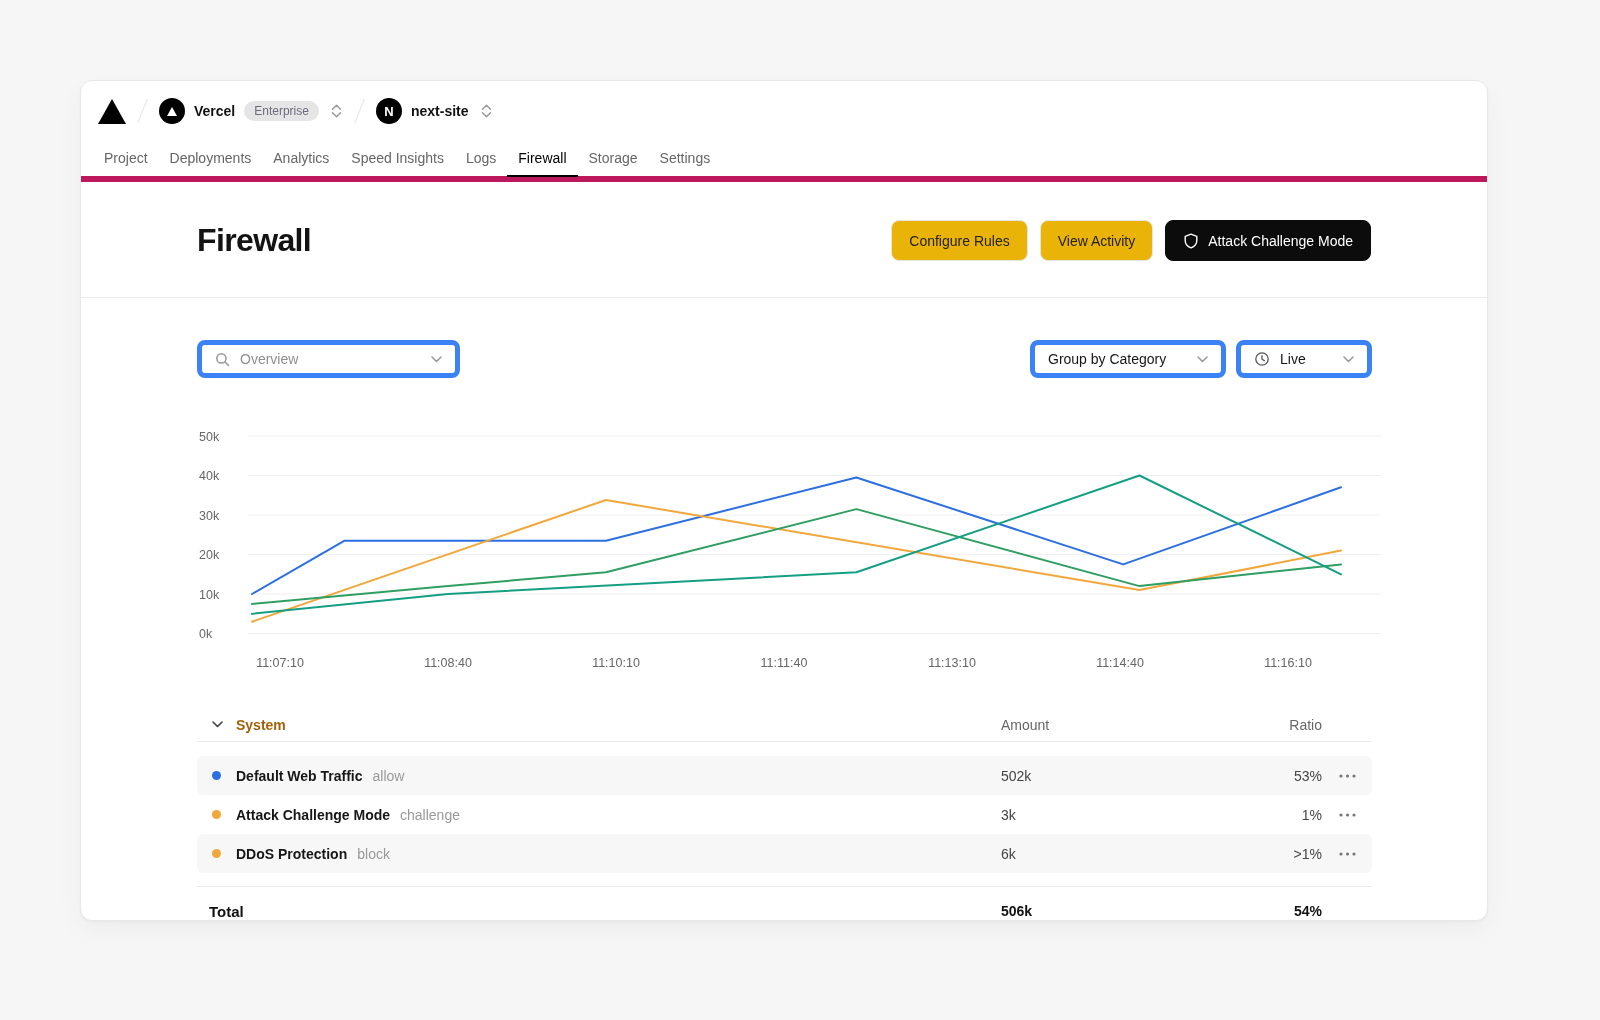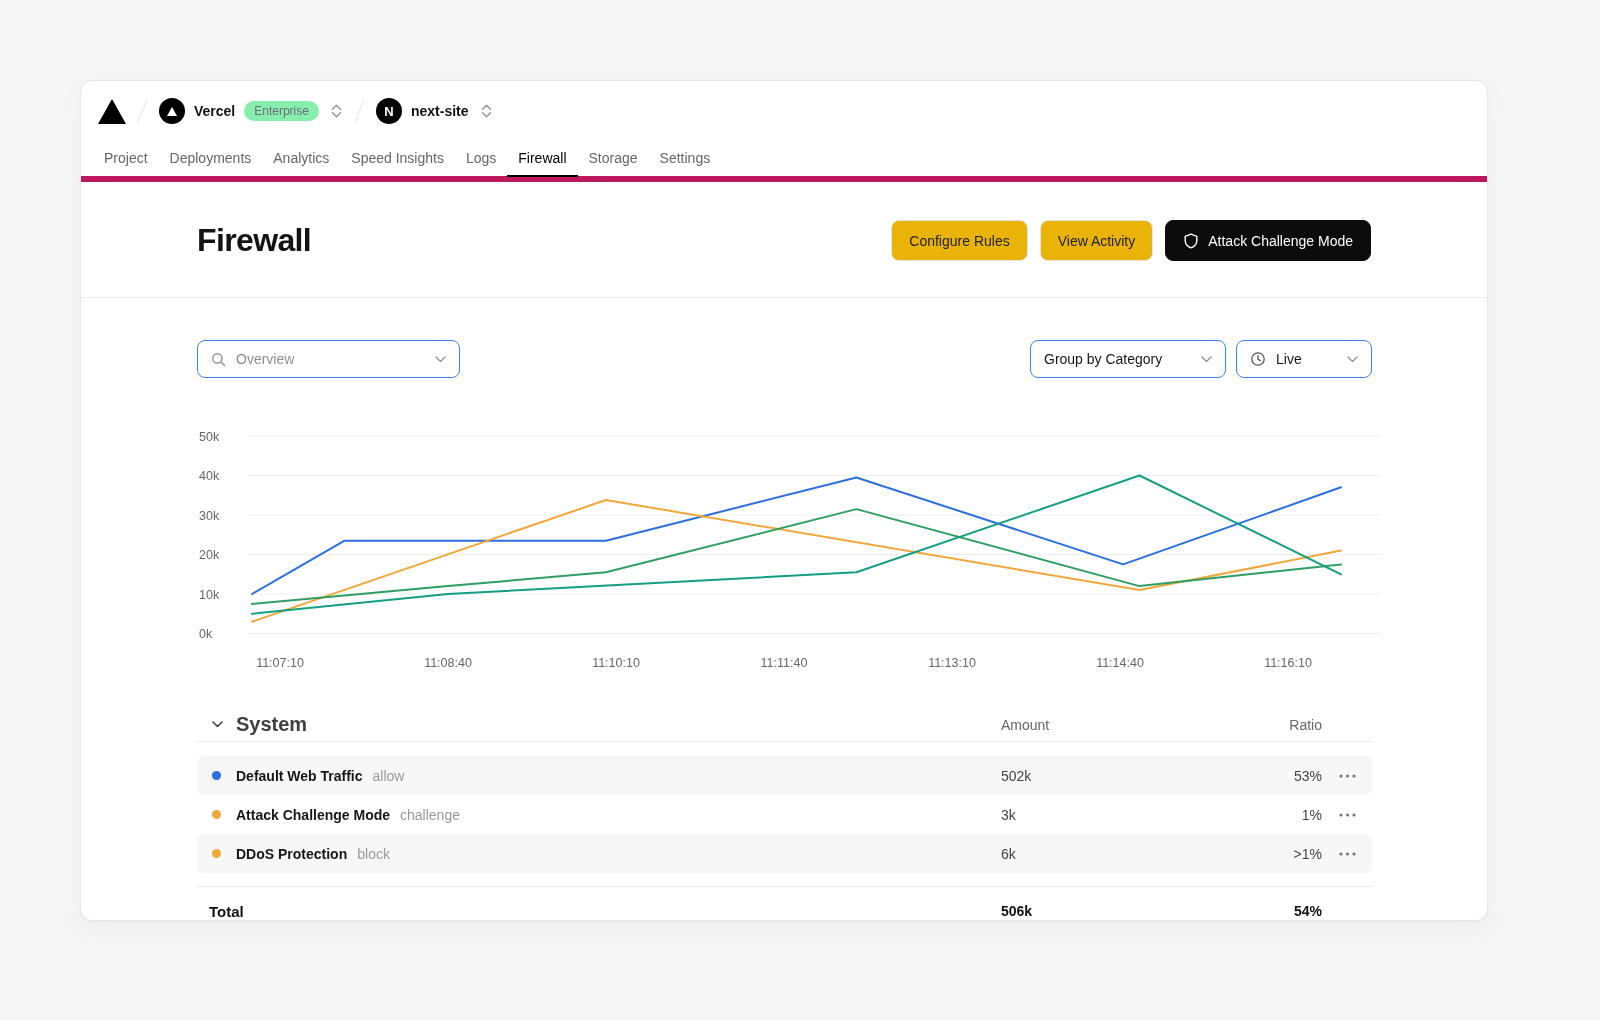--- a/index.html
+++ b/index.html
@@ -14,21 +14,21 @@
   .tri { width:0; height:0; border-left:14px solid transparent; border-right:14px solid transparent;
     border-bottom:25px solid #000; }
   .sep { width:1px; height:26px; background:#e6e6e6; transform:rotate(22deg); margin:0 16px; }
   .chip { display:flex; align-items:center; gap:9px; }
   .av26 { width:26px; height:26px; border-radius:50%; background:#000; display:flex;
     align-items:center; justify-content:center; flex:none; }
   .av26 .tri-sm { width:0; height:0; border-left:5px solid transparent; border-right:5px solid transparent;
     border-bottom:9px solid #fff; }
   .av26 .nmark { color:#fff; font-size:13px; font-weight:700; }
   .chip .nm { font-size:14px; font-weight:600; color:#111; }
-  .badge { font-size:12px; color:#6e6a80; background:#86efac; border-radius:999px;
+  .badge { font-size:12px; color:#6e6a80; background:#e5e5e5; border-radius:999px;
     padding:3px 10px; }
   .updown { margin-left:2px; display:flex; }
   .tb-right { margin-left:auto; display:flex; align-items:center; }
   .btn-feedback { height:36px; padding:0 14px; border:1px solid #e4e4e4; border-radius:8px;
     background:#fff; font-size:14px; color:#555; display:flex; align-items:center; cursor:pointer; }
   .nav-link { font-size:14px; color:#666; margin-left:18px; cursor:pointer; }
   .bell-btn { width:37px; height:37px; border:1px solid #e4e4e4; border-radius:50%; background:#fff;
     display:flex; align-items:center; justify-content:center; margin-left:17px; cursor:pointer; }
   .avatar { width:33px; height:33px; border-radius:50%; margin-left:11px; background:#f5e04e;
     overflow:hidden; position:relative; cursor:pointer; }
@@ -46,37 +46,37 @@
   .head-actions { margin-left:auto; display:flex; gap:12px; }
   .btn { height:41px; border-radius:8px; font-size:14px; font-weight:500; display:flex;
     align-items:center; gap:9px; padding:0 17px; cursor:pointer; }
   .btn.ghost { background:#eab308; border:1px solid #e4e4e4; color:#222; }
   .btn.dark { background:#0c0c0c; border:1px solid #0c0c0c; color:#fff; }
   .hr { border-top:1px solid #eaeaea; }
 
   
   .content { padding:42px 115px 0 116px; }
   .controls { display:flex; align-items:center; }
-  .select { height:38px; border:1px solid #3b82f6; border-radius:8px; background:#fff;
+  .select { height:38px; border:5px solid #3b82f6; border-radius:8px; background:#fff;
     display:flex; align-items:center; padding:0 13px; font-size:14px; cursor:pointer; }
   .select .lbl { margin:0 10px; }
   .sel-overview { width:263px; color:#8f8f8f; }
   .sel-overview .chev { margin-left:auto; }
   .ctrl-right { margin-left:auto; display:flex; gap:10px;justify-content:space-between; }
   .sel-group { width:196px; color:#171717; justify-content:space-between; }
   .sel-live { width:136px; color:#171717; }
   .sel-live .chev { margin-left:auto; }
 
   .chart-wrap { margin-top:39px; height:258px; position:relative; }
 
   
   .tbl { margin-top:33px; }
   .thead { display:flex; align-items:center; height:34px; border-bottom:1px solid #eaeaea;
     padding:0 14px 0 15px; }
-  .thead .gname { font-size:20px; font-weight:600; color:#404040; margin-left:13px; }
+  .thead .gname { font-size:14px; font-weight:600; color:#a16207; margin-left:13px; }
   .col-amount { width:194px; font-size:14px; }
   .col-ratio { width:127px; font-size:14px; text-align:right; }
   .col-menu { width:36px; display:flex; justify-content:flex-end; align-items:center; }
   .col-name { flex:1; display:flex; align-items:center; }
   .thead .col-amount, .thead .col-ratio { color:#666; font-weight:400; }
   .rows { margin-top:14px; }
   .trow { display:flex; align-items:center; height:39px; padding:0 14px 0 15px; border-radius:6px; }
   .trow.alt { background:#f7f7f7; }
   .dot { width:9px; height:9px; border-radius:50%; flex:none; }
   .rname { font-size:14px; font-weight:600; color:#171717; margin-left:15px; }

